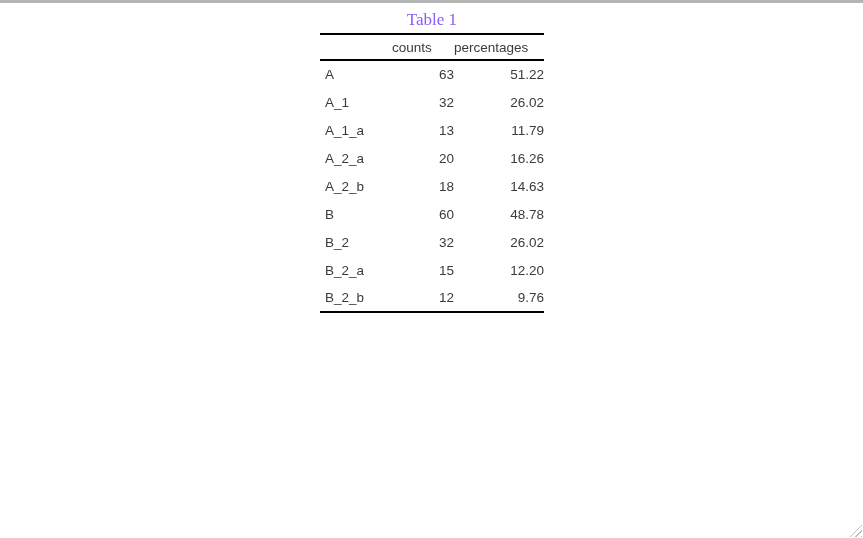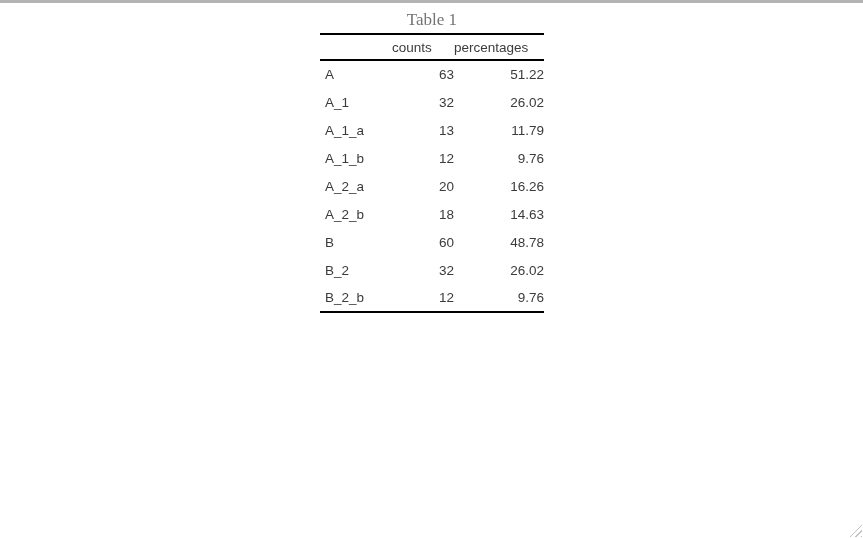--- a/index.html
+++ b/index.html
@@ -27,21 +27,21 @@
     position: absolute;
     left: 320px;
     top: 9px;
     width: 224px;
   }
   .caption {
     text-align: center;
     font-family: "Liberation Serif", serif;
     font-size: 17px;
     line-height: 22px;
-    color: #737373;
+    color: #8b5cf6;
     margin: 0 0 2px 0;
   }
   table.data {
     width: 100%;
     border-collapse: collapse;
     border-top: 2px solid #000;
     border-bottom: 2px solid #000;
     color: #3b3b3b;
     font-size: 13.5px;
   }
@@ -115,45 +115,45 @@
     <td class="lbl">A_1</td>
     <td>32</td>
     <td>26.02</td>
   </tr>
           <tr>
     <td class="lbl">A_1_a</td>
     <td>13</td>
     <td>11.79</td>
   </tr>
           <tr>
-    <td class="lbl">A_1_b</td>
-    <td>12</td>
-    <td>9.76</td>
-  </tr>
-          <tr>
     <td class="lbl">A_2_a</td>
     <td>20</td>
     <td>16.26</td>
   </tr>
           <tr>
     <td class="lbl">A_2_b</td>
     <td>18</td>
     <td>14.63</td>
   </tr>
           <tr>
     <td class="lbl">B</td>
     <td>60</td>
     <td>48.78</td>
   </tr>
           <tr>
     <td class="lbl">B_2</td>
     <td>32</td>
     <td>26.02</td>
   </tr>
           <tr>
+    <td class="lbl">B_2_a</td>
+    <td>15</td>
+    <td>12.20</td>
+  </tr>
+          <tr>
     <td class="lbl">B_2_b</td>
     <td>12</td>
     <td>9.76</td>
   </tr>
         </tbody>
     </table>
   </div>
 
   <div class="resize-grip"></div>
 

